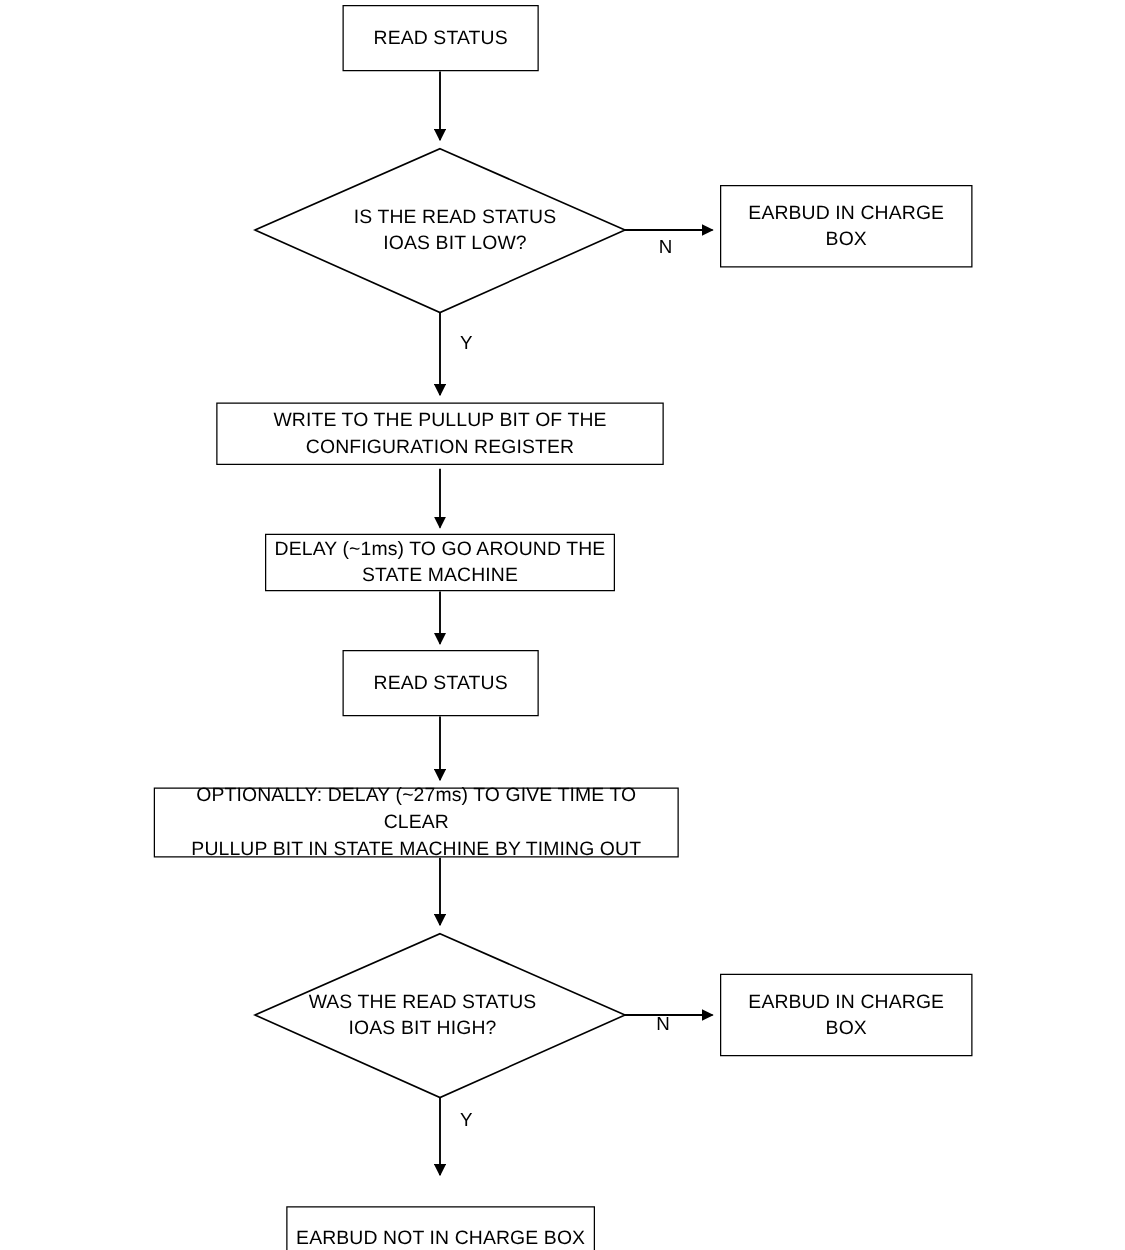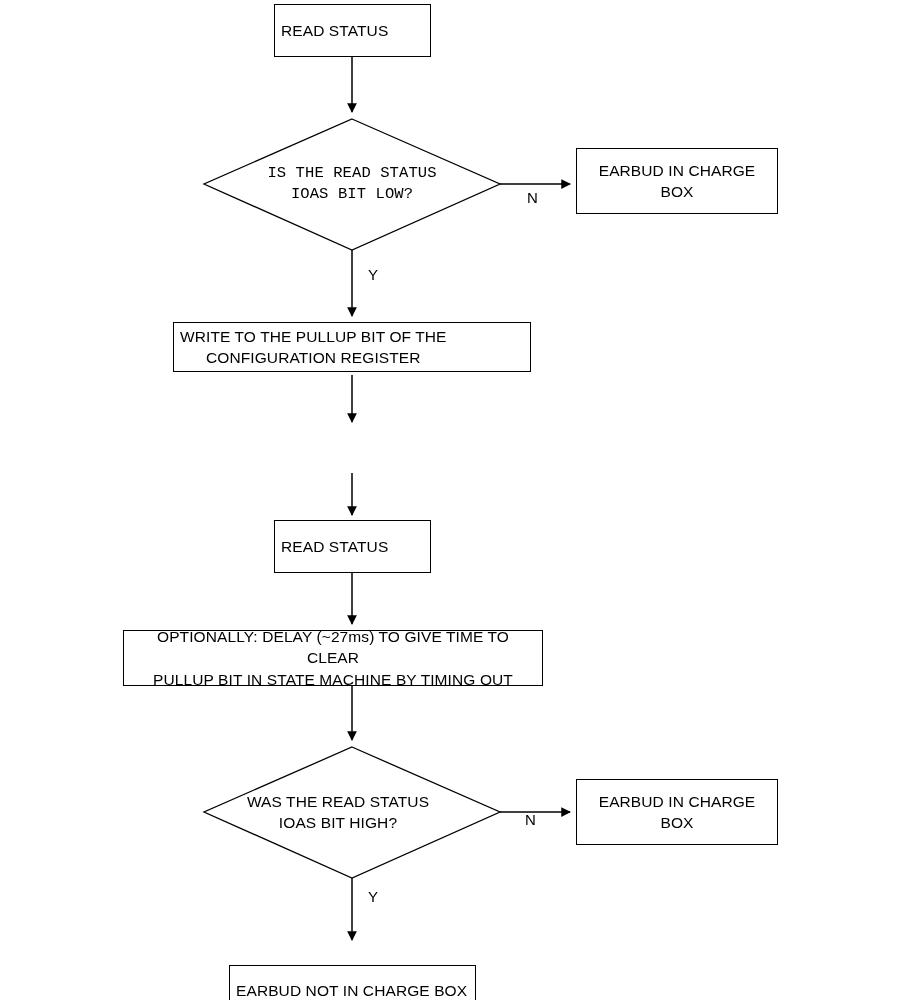--- a/index.html
+++ b/index.html
@@ -22,20 +22,21 @@
     width: 900px;
     height: 1000px;
   }
   .node-box {
     position: absolute;
     box-sizing: border-box;
     border: 1.4px solid #000000;
     background: #ffffff;
     display: flex;
     align-items: center;
+    justify-content: center;
     text-align: center;
     color: #000000;
     font-size: 15.5px;
     line-height: 1.38;
     letter-spacing: 0.1px;
     padding: 2px 6px;
   }
   .node-text {
     display: block;
     white-space: pre-line;
@@ -91,34 +92,38 @@
 
     <line x1="500" y1="812" x2="570" y2="812" stroke="#000000" stroke-width="1.5" marker-end="url(#arrow)"></line>
 
     <line x1="352" y1="878" x2="352" y2="940" stroke="#000000" stroke-width="1.5" marker-end="url(#arrow)"></line>
   </svg>
 
   <div class="node-box" style="left:274px; top:4px; width:157px; height:53px;">
     <span class="node-text">READ STATUS</span>
   </div>
 
-  <div class="diamond-label" style="left:232px; top:152px; width:240px; height:64px;font-family:Liberation Mono, monospace;">
+  <div class="diamond-label" style="left:244px; top:152px; width:240px; height:64px;">
     <span class="node-text">IS THE READ STATUS
 IOAS BIT LOW?</span>
   </div>
 
   <div class="node-box" style="left:576px; top:148px; width:202px; height:66px;">
     <span class="node-text">EARBUD IN CHARGE BOX</span>
   </div>
 
   <div class="node-box" style="left:173px; top:322px; width:358px; height:50px;">
     <span class="node-text">WRITE TO THE PULLUP BIT OF THE
 CONFIGURATION REGISTER</span>
   </div>
 
+  <div class="node-box" style="left:212px; top:427px; width:280px; height:46px;">
+    <span class="node-text">DELAY (~1ms) TO GO AROUND THE
+STATE MACHINE</span>
+  </div>
 
   <div class="node-box" style="left:274px; top:520px; width:157px; height:53px;">
     <span class="node-text">READ STATUS</span>
   </div>
 
   <div class="node-box" style="left:123px; top:630px; width:420px; height:56px;">
     <span class="node-text">OPTIONALLY: DELAY (~27ms) TO GIVE TIME TO CLEAR
 PULLUP BIT IN STATE MACHINE BY TIMING OUT</span>
   </div>
 

